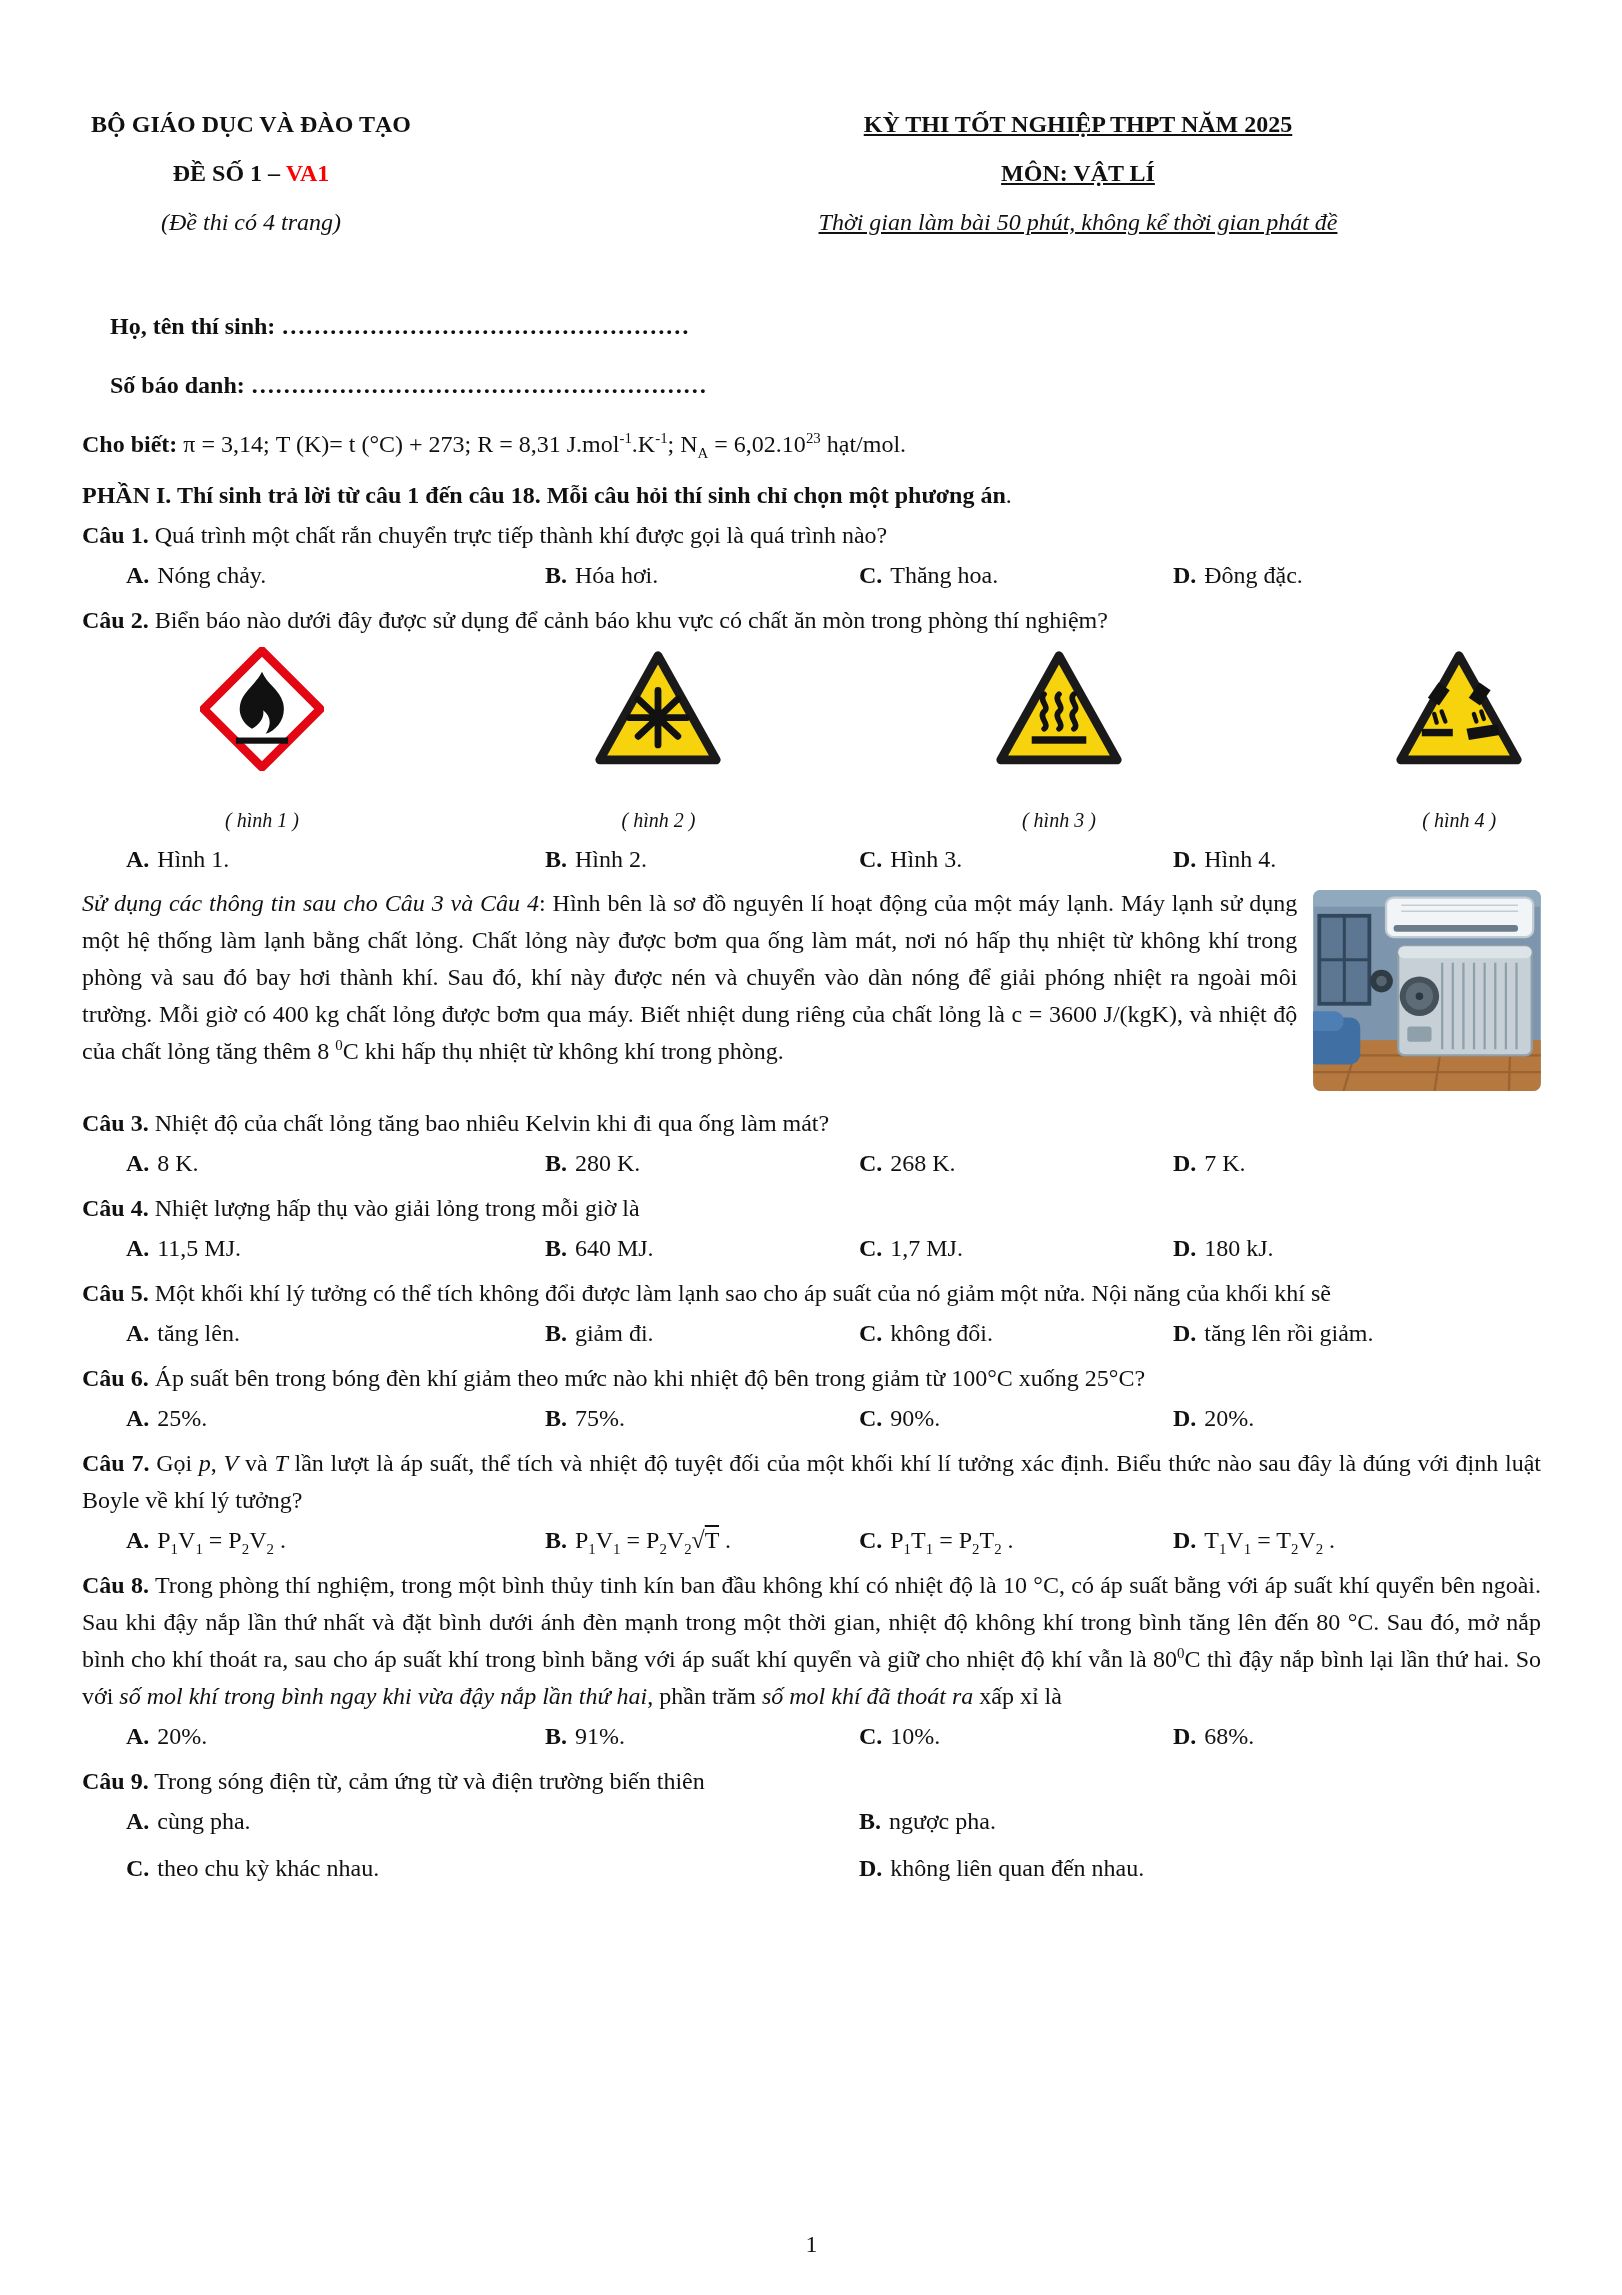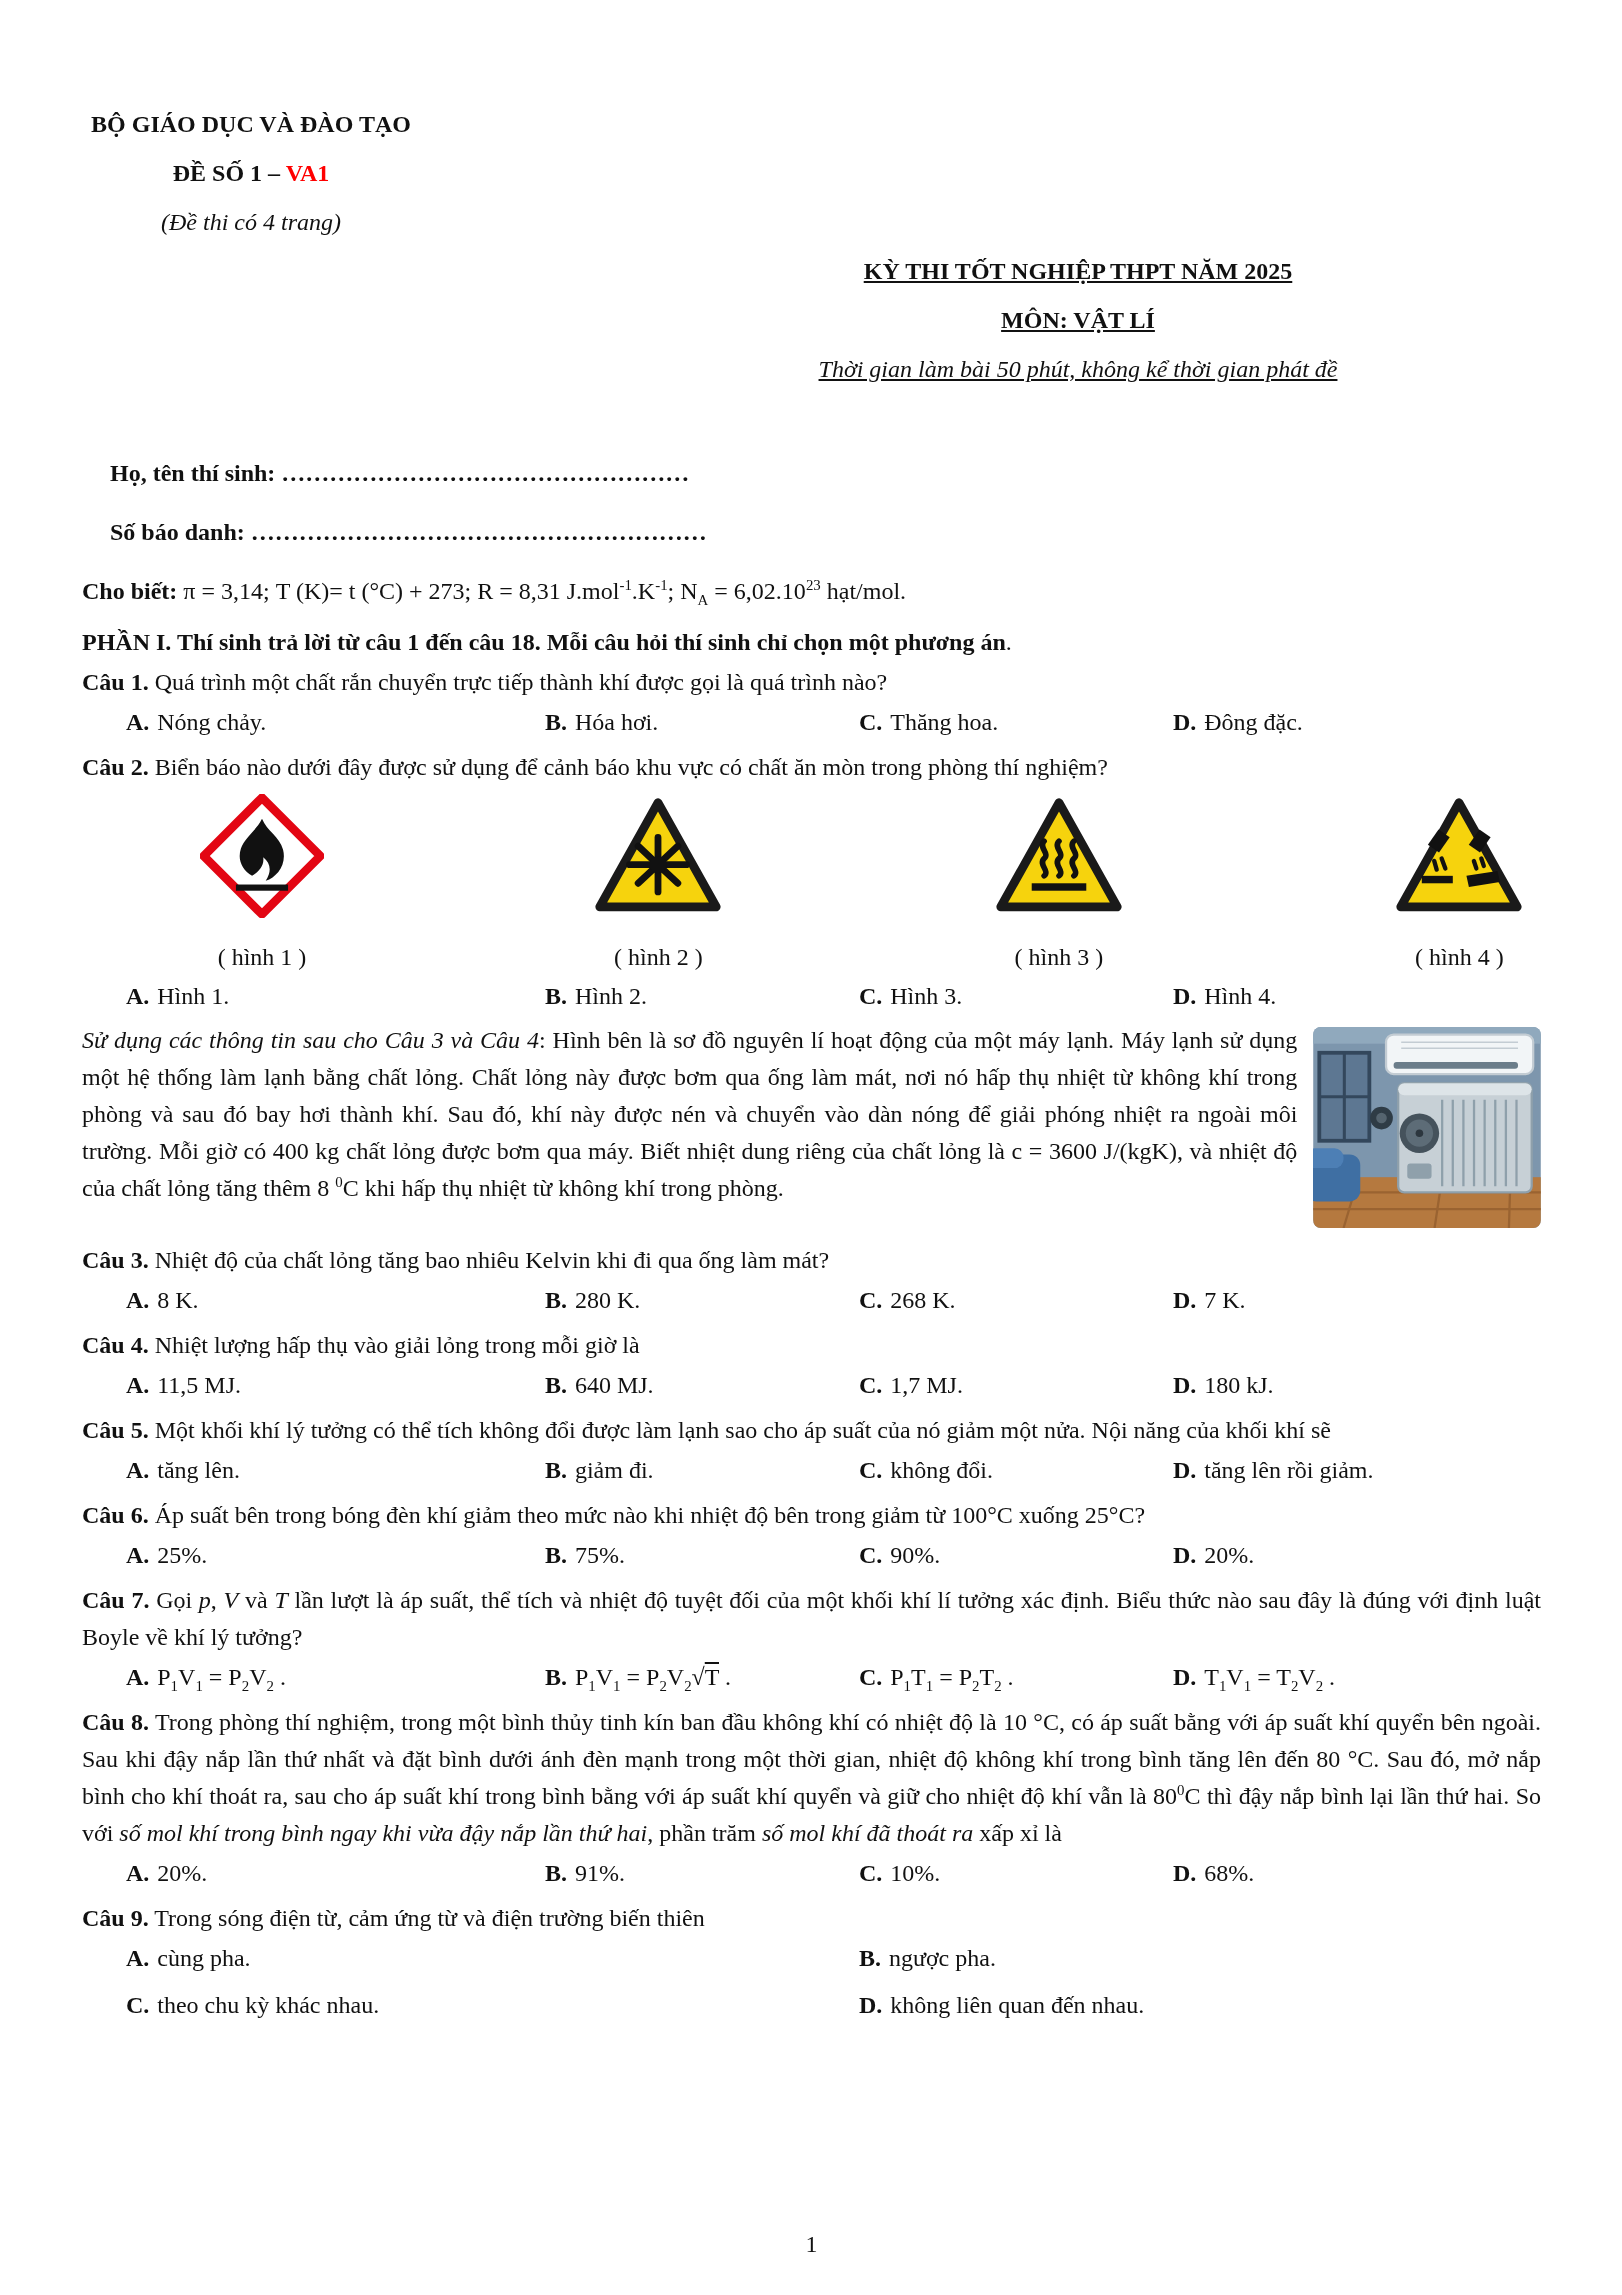--- a/index.html
+++ b/index.html
@@ -10,21 +10,21 @@
   *{margin:0;padding:0;box-sizing:border-box;}
   html,body{background:#ffffff;}
   body{
     width:1623px;height:2295px;
     font-family:"Liberation Serif","DejaVu Serif",serif;
     font-size:24px;color:#111;
   }
   .page{position:relative;width:1623px;height:2295px;padding:100px 82px 0 82px;overflow:hidden;}
 
   
-  .header{display:flex;align-items:flex-start;margin-bottom:61px;flex-direction:column;}
+  .header{display:flex;align-items:flex-start;margin-bottom:61px;}
   .header-left{width:338px;text-align:center;}
   .header-right{width:926px;margin-left:auto;text-align:center;text-decoration:underline;}
   .h-line{line-height:49px;white-space:nowrap;font-size:24px;}
   .h-bold{font-weight:700;}
   .h-italic{font-style:italic;}
   .red{color:var(--accent-red);}
 
   
   .student-line{font-weight:700;padding-left:28px;line-height:37px;margin-bottom:22px;}
 
@@ -37,21 +37,21 @@
   .options{display:grid;grid-template-columns:419px 314px 314px 1fr;padding-left:44px;margin:3.1px 0 7.9px 0;line-height:37px;}
   .options.two-col{grid-template-columns:733px 1fr;row-gap:9.4px;}
   .opt .letter{font-weight:700;margin-right:7.9px;}
   .sup{vertical-align:super;font-size:0.62em;line-height:0;}
   .sub{vertical-align:sub;font-size:0.62em;line-height:0;}
 
   
   .figures{display:flex;justify-content:space-between;padding:7.9px 15.7px 0 118px;margin-bottom:4.7px;}
   .figure{display:flex;flex-direction:column;align-items:center;}
   .figure svg{display:block;}
-  .figure figcaption{margin-top:24px;font-size:24px;line-height:31px;}
+  .figure figcaption{margin-top:34px;font-size:20px;line-height:31px;font-style:italic;}
   .tri-bg{fill:var(--hazard-yellow);stroke:#1a1a1a;stroke-width:7;stroke-linejoin:round;}
   .diamond-bg{fill:#ffffff;stroke:var(--hazard-red);stroke-width:7;stroke-linejoin:round;}
   .mark{fill:#111;}
   .mark-stroke{fill:none;stroke:#111;stroke-linecap:round;}
 
   
   .info-block{line-height:37px;text-align:justify;margin-bottom:7.9px;}
   .ac-figure{float:right;width:228px;height:201px;margin:4.7px 0 6.3px 15.7px;border-radius:7.9px;overflow:hidden;}
   .info-block::after{content:"";display:block;clear:both;}
 

